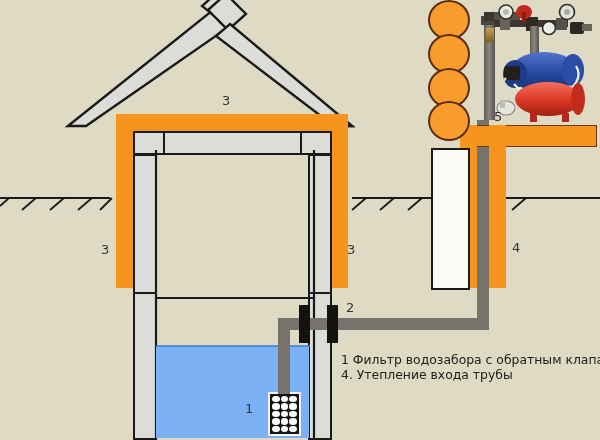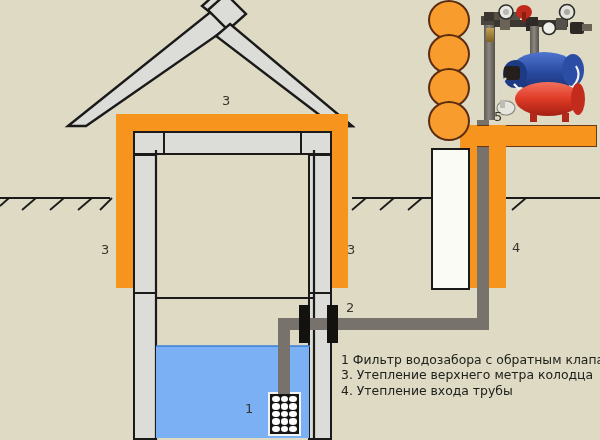--- a/index.html
+++ b/index.html
@@ -214,17 +214,16 @@
     <rect x="34" y="66" width="16" height="14" rx="3" fill="#241f1b"></rect>
     <path d="M36 78 C28 86 28 96 32 104" fill="none" stroke="#d9d9d2" stroke-width="2.4"></path>
     <ellipse cx="36" cy="108" rx="9" ry="7" fill="#e6e6de" stroke="#8b8b83" stroke-width="1.2"></ellipse>
     <rect x="30" y="100" width="5" height="8" fill="#bdbdb5"></rect>
   </svg>
 
   <div class="abs lbl" style="left:494px;top:110px;">5</div>
 
   <div class="legend">
     <div class="legend-item">1 Фильтр водозабора с обратным клапаном</div>
-    <div class="legend-item">3. Утепление верхнего метра колодца</div>
     <div class="legend-item">4. Утепление входа трубы</div>
   </div>
 
 </div>
 
 </body></html>

